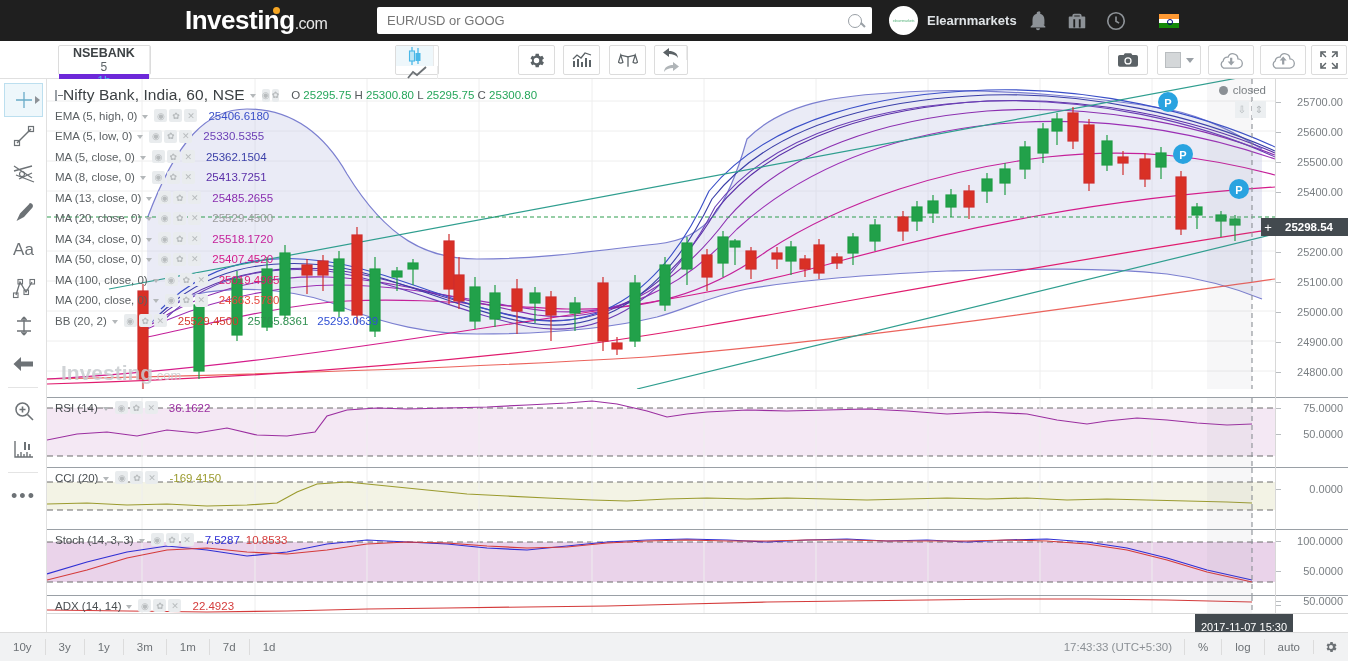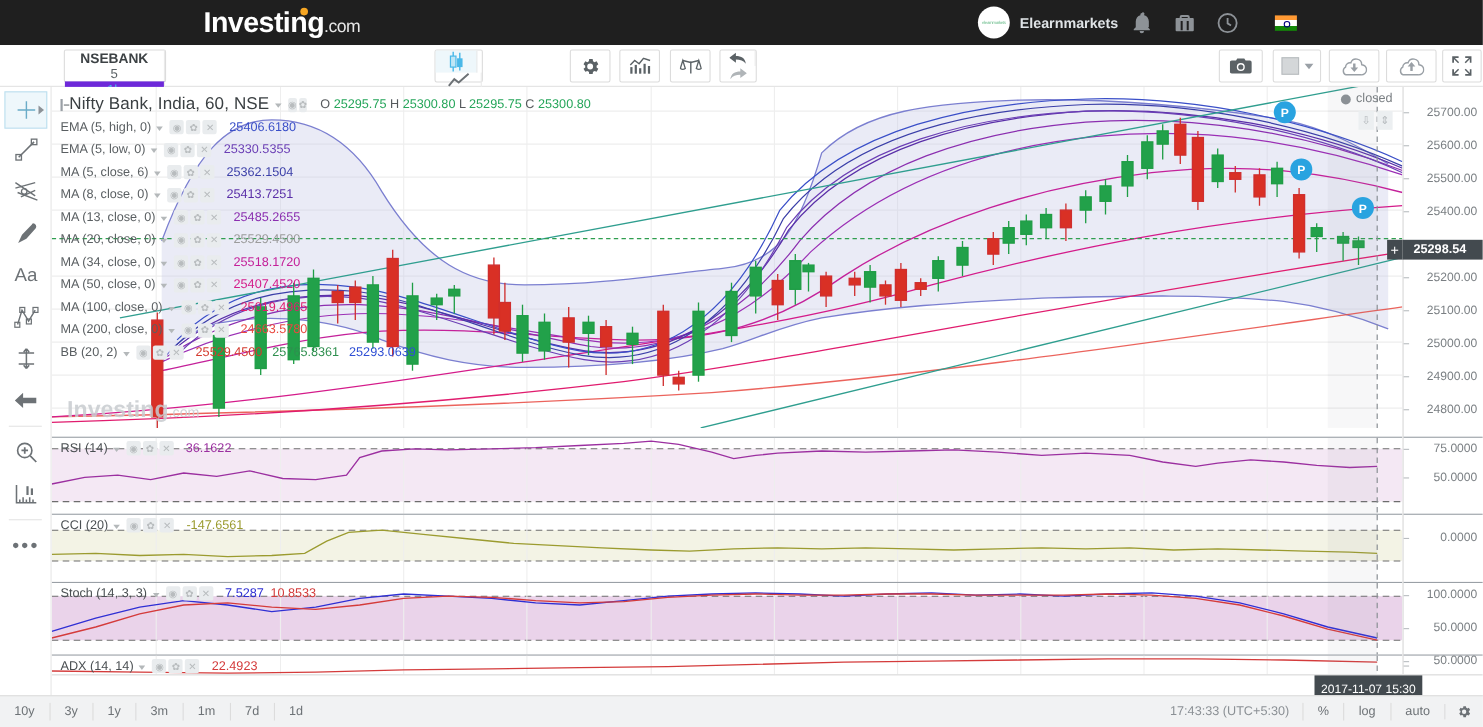--- a/index.html
+++ b/index.html
@@ -130,20 +130,24 @@
 </style>
 </head>
 <body>
 
 <div id="header">
   <div id="logo">
     <span>Investing</span><span class="dot">.com</span>
     <span class="tdot"></span>
   </div>
 
+  <div id="searchbox">
+    <input placeholder="EUR/USD or GOOG" style="">
+    <span class="mag"></span>
+  </div>
 
   <div id="avatar">
     <span>elearnmarkets</span>
   </div>
   <div id="username">Elearnmarkets</div>
 
   <div class="hicon" style="left:1027px">
     <svg width="22" height="22" viewBox="0 0 24 24">
         <path fill="#8d9297" d="M12 22a2.2 2.2 0 0 0 2.2-2.2H9.8A2.2 2.2 0 0 0 12 22zm7-6v-5.5c0-3.1-1.8-5.6-4.6-6.3v-.7A1.4 1.4 0 0 0 12 2a1.4 1.4 0 0 0-1.4 1.5v.7C7.8 4.9 6 7.4 6 10.5V16l-2 2v1h16v-1l-2-2z"></path>
       </svg>
@@ -617,21 +621,21 @@
     </div>
     <div class="lrow">
       <span class="lname">EMA (5, low, 0)</span>
       <span class="lcar"></span>
       <span class="ic">◉</span>
         <span class="ic">✿</span>
         <span class="ic">✕</span>
       <span class="lval" style="color:#6b3fb5">25330.5355</span>
     </div>
     <div class="lrow">
-      <span class="lname">MA (5, close, 6)</span>
+      <span class="lname">MA (5, close, 0)</span>
       <span class="lcar"></span>
       <span class="ic">◉</span>
         <span class="ic">✿</span>
         <span class="ic">✕</span>
       <span class="lval" style="color:#3b3fa8">25362.1504</span>
     </div>
     <div class="lrow">
       <span class="lname">MA (8, close, 0)</span>
       <span class="lcar"></span>
       <span class="ic">◉</span>
@@ -750,21 +754,21 @@
       <polyline points="0,36 40,35 80,37 120,36 160,38 200,37 230,35 250,24 270,16 300,14 340,18 380,22 420,26 460,28 500,30 545,32 580,33 620,31 660,30 700,31 740,30 780,31 820,32 860,31 900,30 940,31 980,30 1020,32 1060,31 1100,32 1140,33 1180,34 1205,35" fill="none" stroke="#9b9b2f" stroke-width="1.2"></polyline>
       <rect x="1160" y="0" width="45" height="62" fill="#8b9095" opacity="0.07"></rect>
       <line x1="1205" y1="0" x2="1205" y2="62" stroke="#8b9095" stroke-width="1.1" stroke-dasharray="5 4"></line>
     </svg>
     <div class="splabel">
       <span>CCI (20)</span>
       <span class="lcar"></span>
       <span class="ic">◉</span>
         <span class="ic">✿</span>
         <span class="ic">✕</span>
-      <span class="lval" style="color:#9b9b2f">-147.6561</span>
+      <span class="lval" style="color:#9b9b2f">-169.4150</span>
     </div>
   </div>
 
   <div class="subpanel" style="top:450px; width:1228px; height:66px;">
     <svg width="1228" height="66" viewBox="0 0 1228 66">
       <rect x="0" y="12" width="1228" height="40" fill="#dcb6dc" opacity="0.6"></rect>
       <line x1="0" y1="12" x2="1228" y2="12" stroke="#6d6d6d" stroke-width="1" stroke-dasharray="6 4"></line>
       <line x1="0" y1="52" x2="1228" y2="52" stroke="#6d6d6d" stroke-width="1" stroke-dasharray="6 4"></line>
       <g stroke="#eee">
           <line x1="95" y1="0" x2="95" y2="66"></line>

